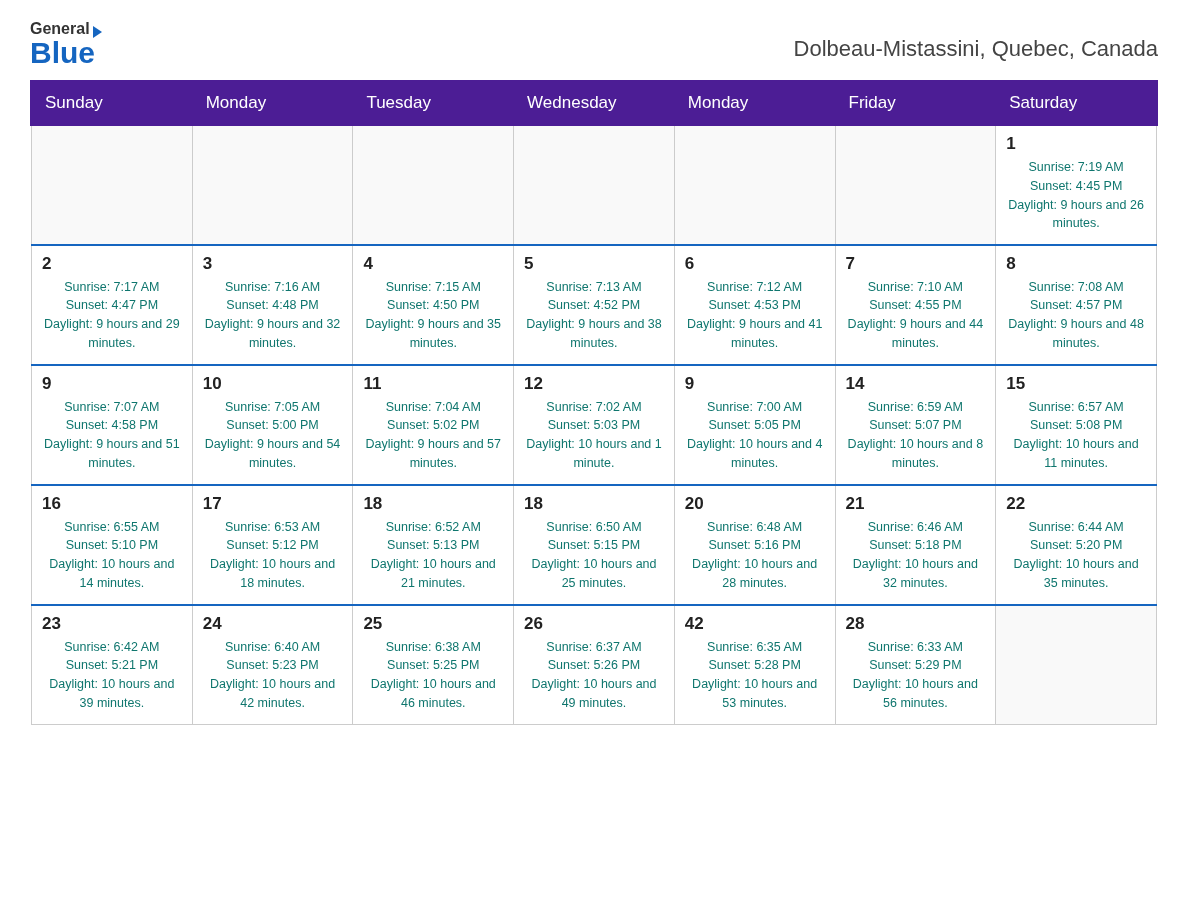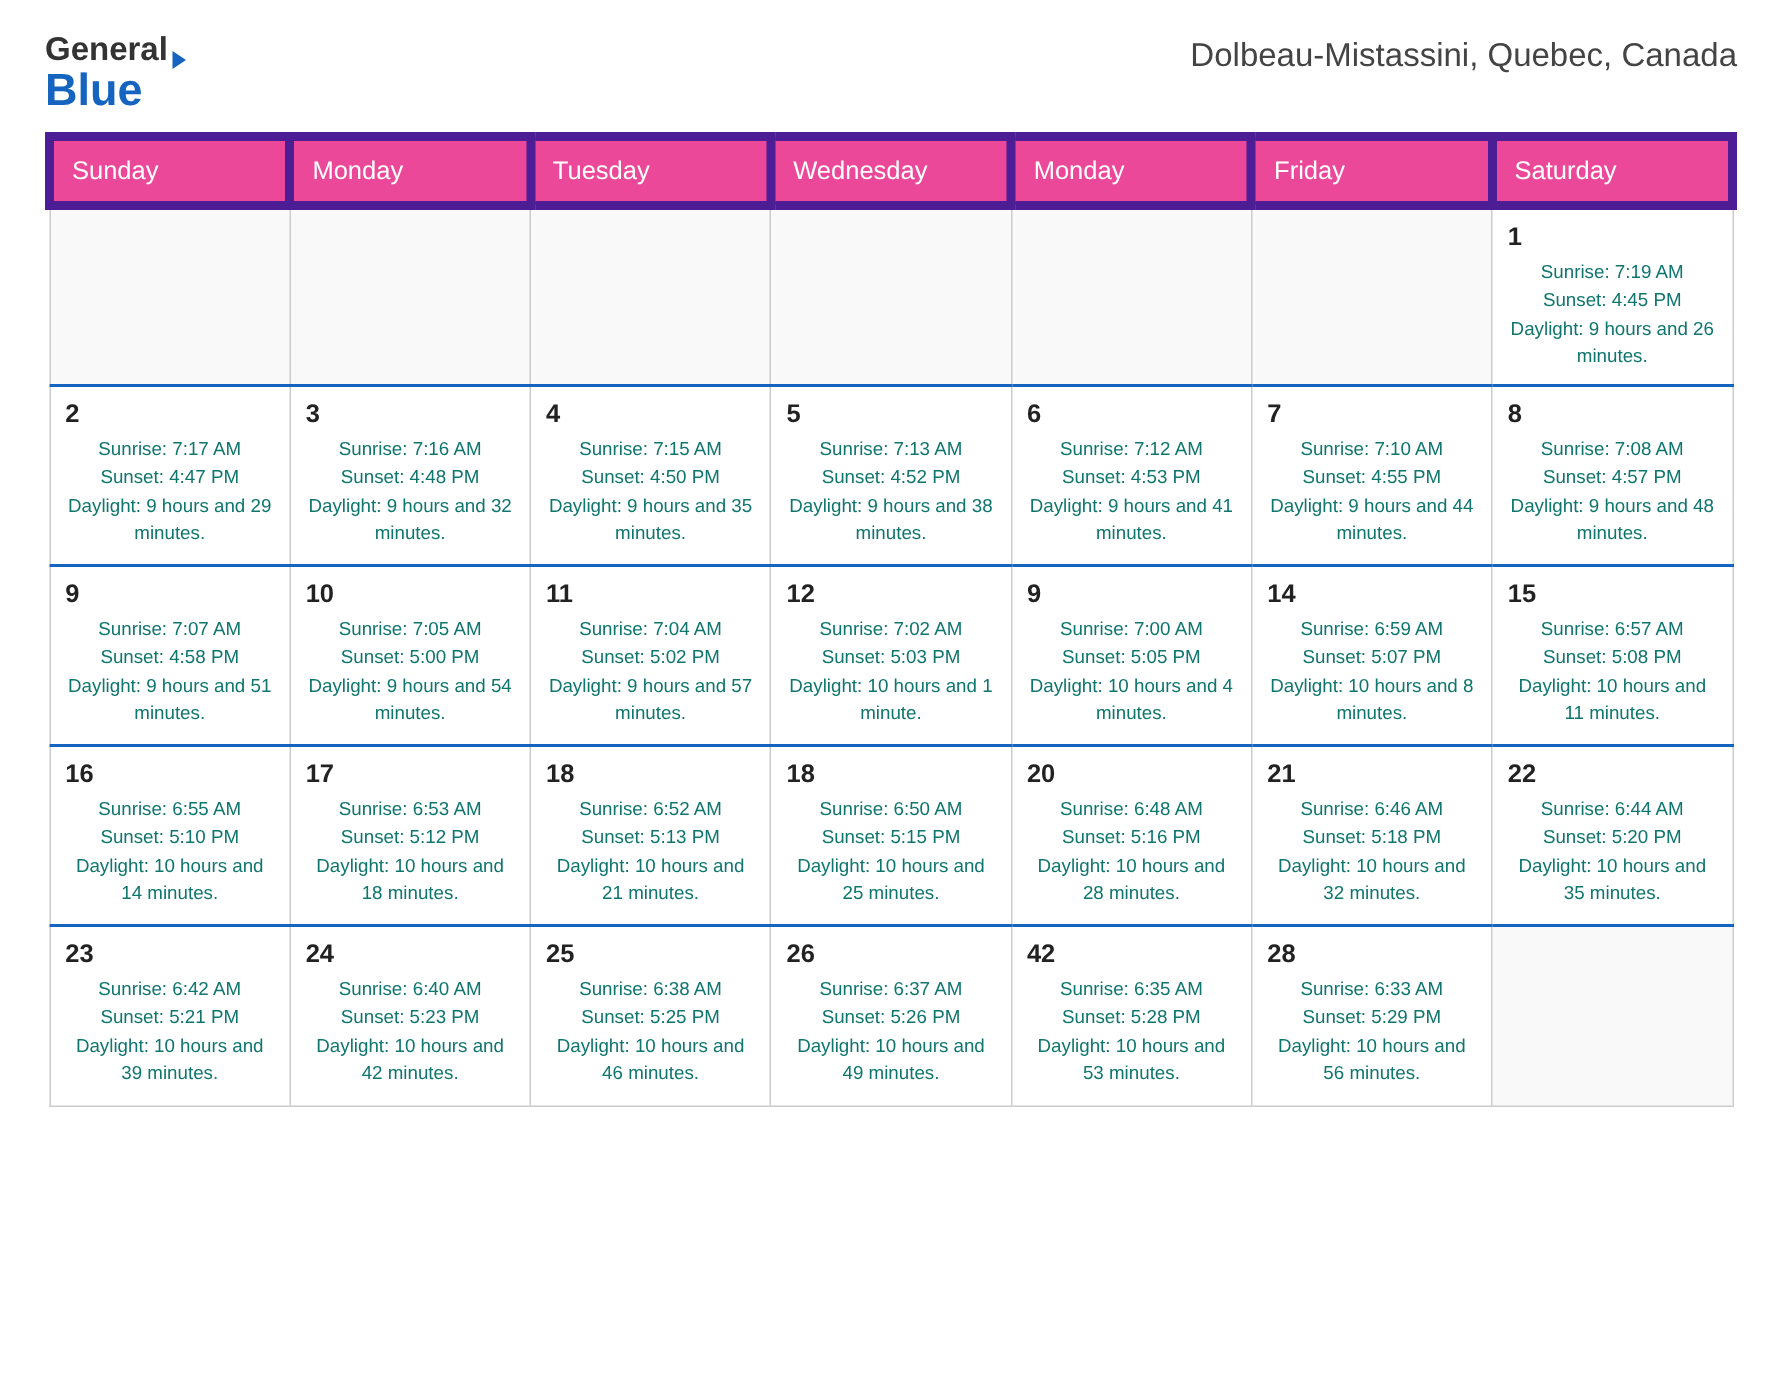--- a/index.html
+++ b/index.html
@@ -15,21 +15,21 @@
       justify-content: space-between;
       align-items: flex-start;
       margin-bottom: 10px;
     }
     .logo {
       display: flex;
       flex-direction: column;
       align-items: flex-start;
     }
     .logo-general {
-      font-size: 22px;
+      font-size: 16px;
       font-weight: bold;
       color: #333;
       display: flex;
       align-items: flex-end;
     }
     .logo-general .arrow {
       display: inline-block;
       width: 0;
       height: 0;
       border-left: 9px solid #1565c0;
@@ -49,35 +49,35 @@
     }
     .month-title {
       font-size: 52px;
       font-weight: bold;
       color: #222;
       line-height: 1.1;
     }
     .location {
       font-size: 22px;
       color: #444;
-      margin-top: 4px;
+      margin-top: 16px;
     }
     .calendar {
       width: 100%;
       border-collapse: collapse;
       margin-top: 10px;
     }
     .calendar th {
-      background: #ec4899;
+      background: #4c1d95;
       color: #fff;
       font-size: 17px;
       font-weight: normal;
       padding: 10px 12px;
       text-align: left;
-      border: 6px solid #4c1d95;
+      border: 3px solid #4c1d95;
     }
     .calendar td {
       vertical-align: top;
       border: 1px solid #ccc;
       padding: 8px 10px;
       width: 14.28%;
       min-height: 110px;
       height: 120px;
     }
     .day-num {

